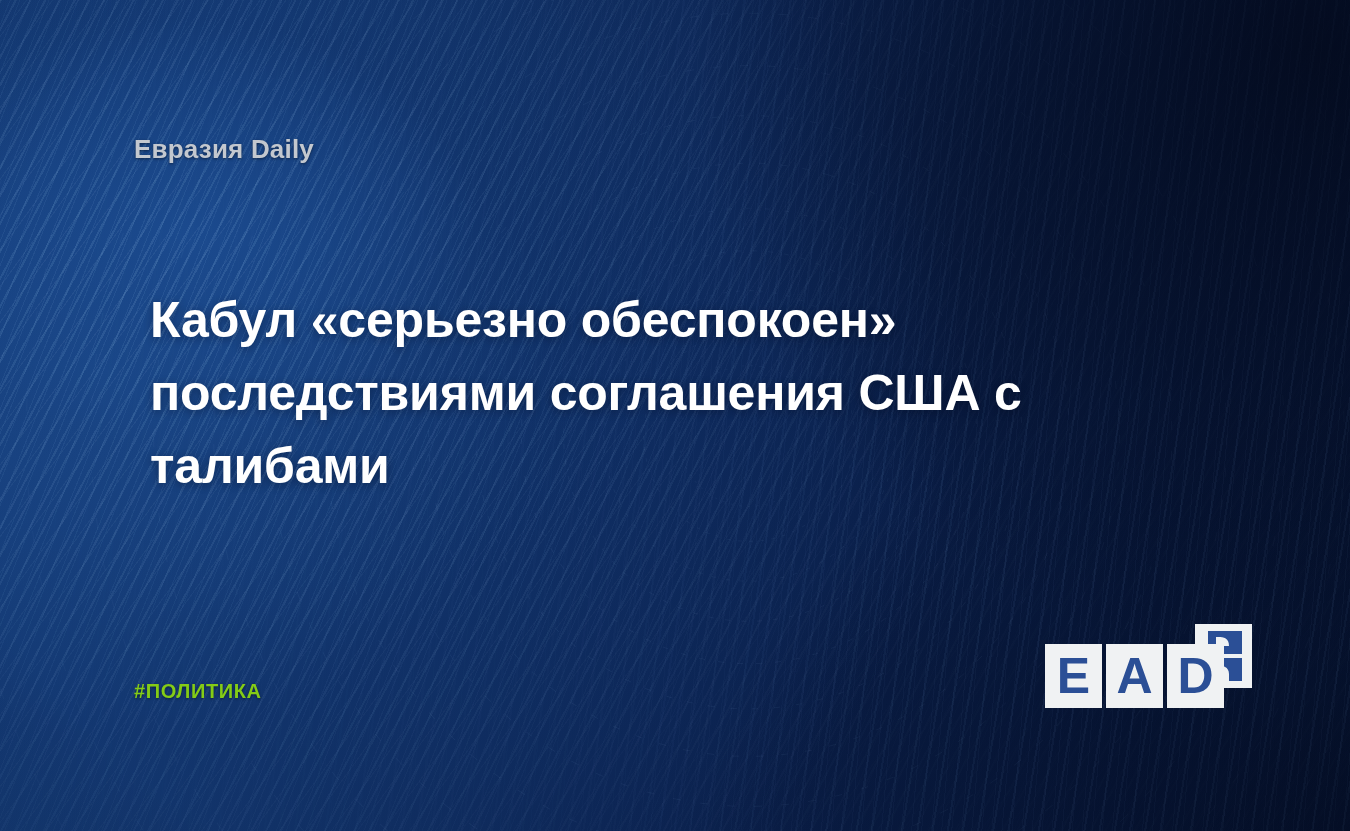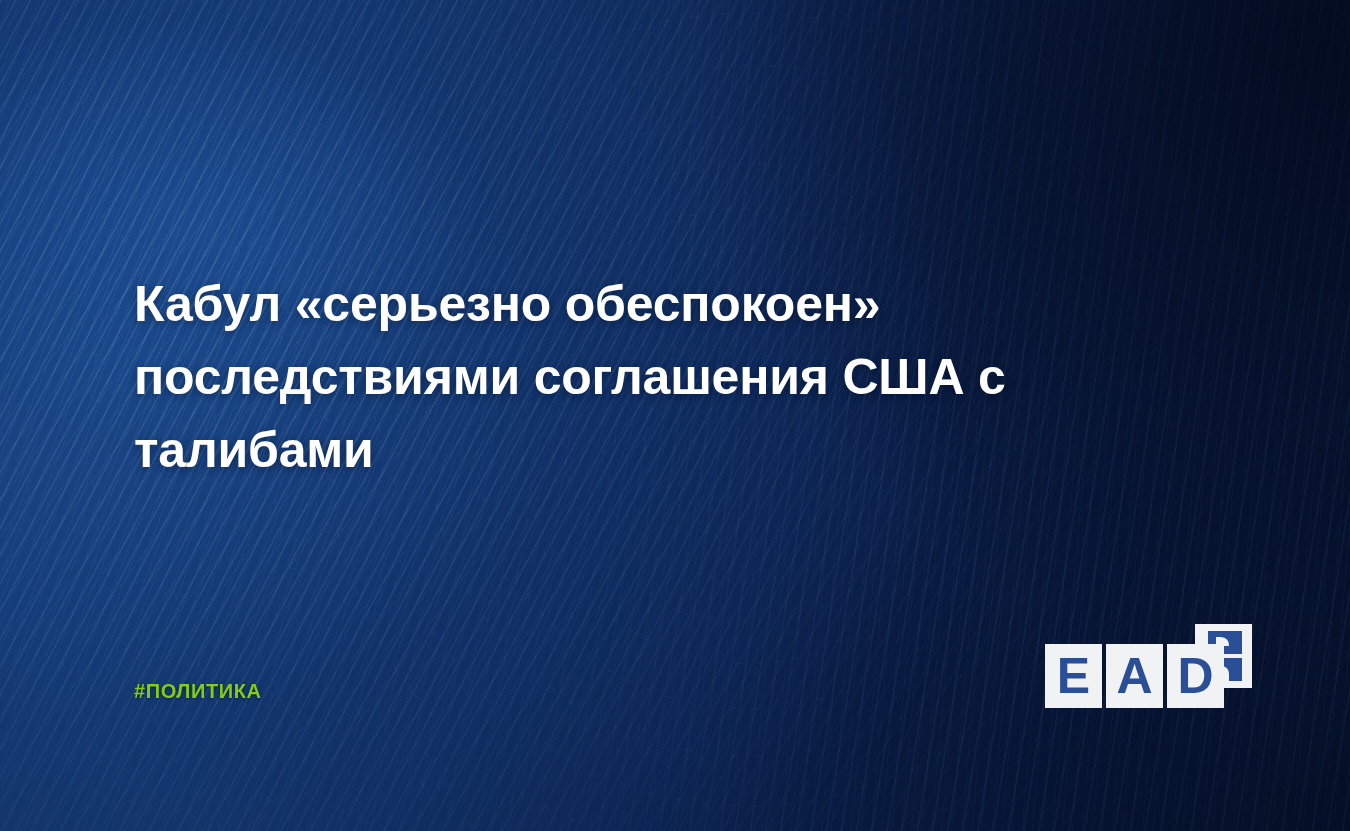--- a/index.html
+++ b/index.html
@@ -129,21 +129,21 @@
     color: #c3c8cf;
     text-shadow: 0 1px 3px rgba(0,0,0,0.45);
     white-space: nowrap;
   }
 
   .headline {
     position: absolute;
     left: 134px;
     top: 268px;
     width: 960px;
-    margin: 0;
+    margin: 16px;
     font-size: 50px;
     line-height: 73px;
     font-weight: bold;
     color: #ffffff;
     letter-spacing: -0.2px;
     text-shadow: 0 2px 8px rgba(2,10,30,0.38);
   }
 
   .tag {
     position: absolute;
@@ -260,20 +260,21 @@
                  -webkit-mask-image:repeating-conic-gradient(from 42deg,#000 0deg 0.82deg,transparent 0.82deg 3.1deg);
                  mask-image:repeating-conic-gradient(from 42deg,#000 0deg 0.82deg,transparent 0.82deg 3.1deg);"></span>
   </div>
 
   <div class="bg-layer speckle"></div>
   <div class="bg-layer speckle-right"></div>
   <div class="bg-layer bg-vignette"></div>
 
   <div class="content">
 
+    <div class="brand">Евразия Daily</div>
 
     <h1 class="headline">Кабул «серьезно обеспокоен» последствиями соглашения США с талибами</h1>
 
     <div class="tag">#ПОЛИТИКА</div>
 
     <div class="logo">
 
       <div class="tile tile-q">
         <svg class="glyph" viewBox="0 0 57 64">
 

